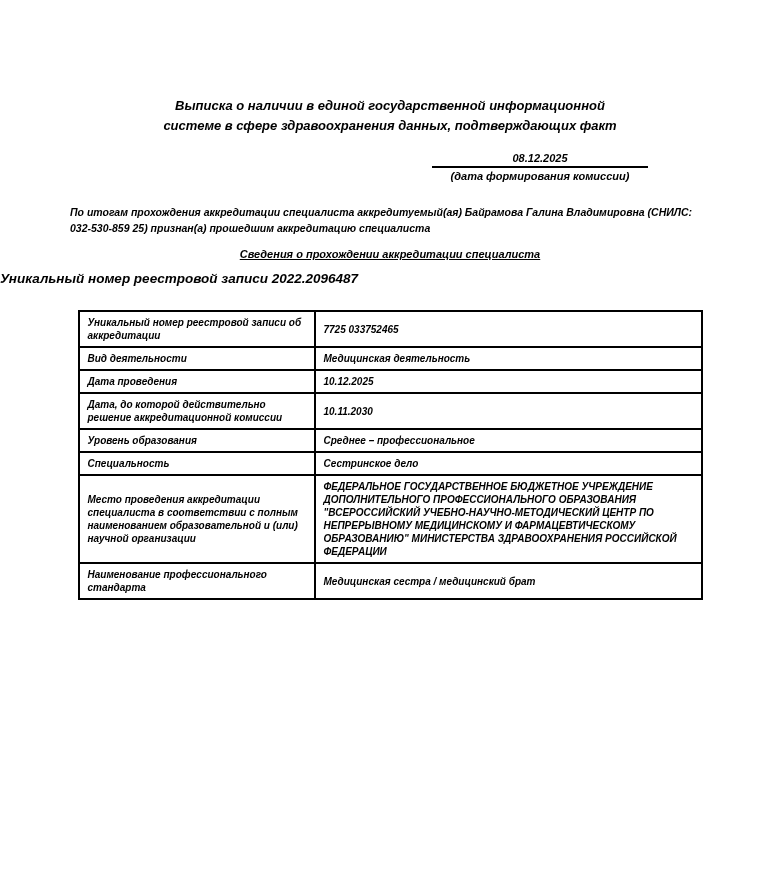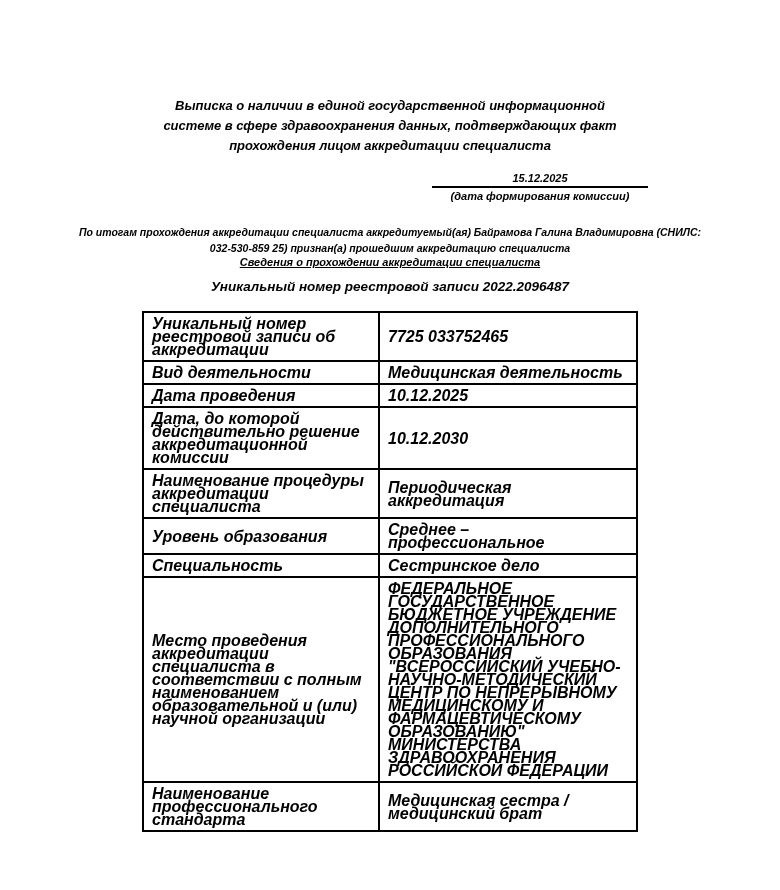--- a/index.html
+++ b/index.html
@@ -30,66 +30,64 @@
   .date-value {
     display: block;
     padding-bottom: 2px;
     border-bottom: 2px solid #000;
   }
   .date-caption {
     display: block;
     padding-top: 2px;
   }
   .intro {
-    margin: 22px auto 0;
+    margin: 22px auto 12px;
     width: 640px;
-    text-align: center;
     font-size: 10.5px;
     line-height: 16px;
   }
   .section-heading {
     text-align: center;
     font-size: 11px;
     text-decoration: underline;
   }
   .registry-heading {
     margin-top: 11px;
-    text-align: center;
+    text-align: left;
     font-size: 13.5px;
   }
   table.acc-table {
-    width: 496px;
-    margin: 17px auto 0;
+    width: 625px;
+    margin: 24px auto 0;
     border-collapse: collapse;
     table-layout: fixed;
-    font-size: 16px;
+    font-size: 10px;
   }
   table.acc-table td {
     border: 2px solid #000;
     padding: 4px 8px;
     line-height: 13px;
     vertical-align: middle;
     word-wrap: break-word;
   }
   td.cell-label { width: 218px; }
   td.cell-value { line-height: 13.5px; }
 </style>
 </head>
 <body>
 
 <div class="page">
 
   <div class="doc-title">
     <div>Выписка о наличии в единой государственной информационной</div>
     <div>системе в сфере здравоохранения данных, подтверждающих факт</div>
-    <div>прохождения лицом аккредитации специалиста</div>
   </div>
 
   <div class="date-block">
-    <span class="date-value">15.12.2025</span>
+    <span class="date-value">08.12.2025</span>
     <span class="date-caption">(дата формирования комиссии)</span>
   </div>
 
   <div class="intro">
     <div>По итогам прохождения аккредитации специалиста аккредитуемый(ая) Байрамова Галина Владимировна (СНИЛС:</div>
     <div>032-530-859 25) признан(а) прошедшим аккредитацию специалиста</div>
   </div>
 
   <div class="section-heading">Сведения о прохождении аккредитации специалиста</div>
 
@@ -104,25 +102,21 @@
       <tr>
         <td class="cell-label">Вид деятельности</td>
         <td class="cell-value">Медицинская деятельность</td>
       </tr>
       <tr>
         <td class="cell-label">Дата проведения</td>
         <td class="cell-value">10.12.2025</td>
       </tr>
       <tr>
         <td class="cell-label">Дата, до которой действительно решение аккредитационной комиссии</td>
-        <td class="cell-value">10.12.2030</td>
-      </tr>
-      <tr>
-        <td class="cell-label">Наименование процедуры аккредитации специалиста</td>
-        <td class="cell-value">Периодическая аккредитация</td>
+        <td class="cell-value">10.11.2030</td>
       </tr>
       <tr>
         <td class="cell-label">Уровень образования</td>
         <td class="cell-value">Среднее – профессиональное</td>
       </tr>
       <tr>
         <td class="cell-label">Специальность</td>
         <td class="cell-value">Сестринское дело</td>
       </tr>
       <tr>

